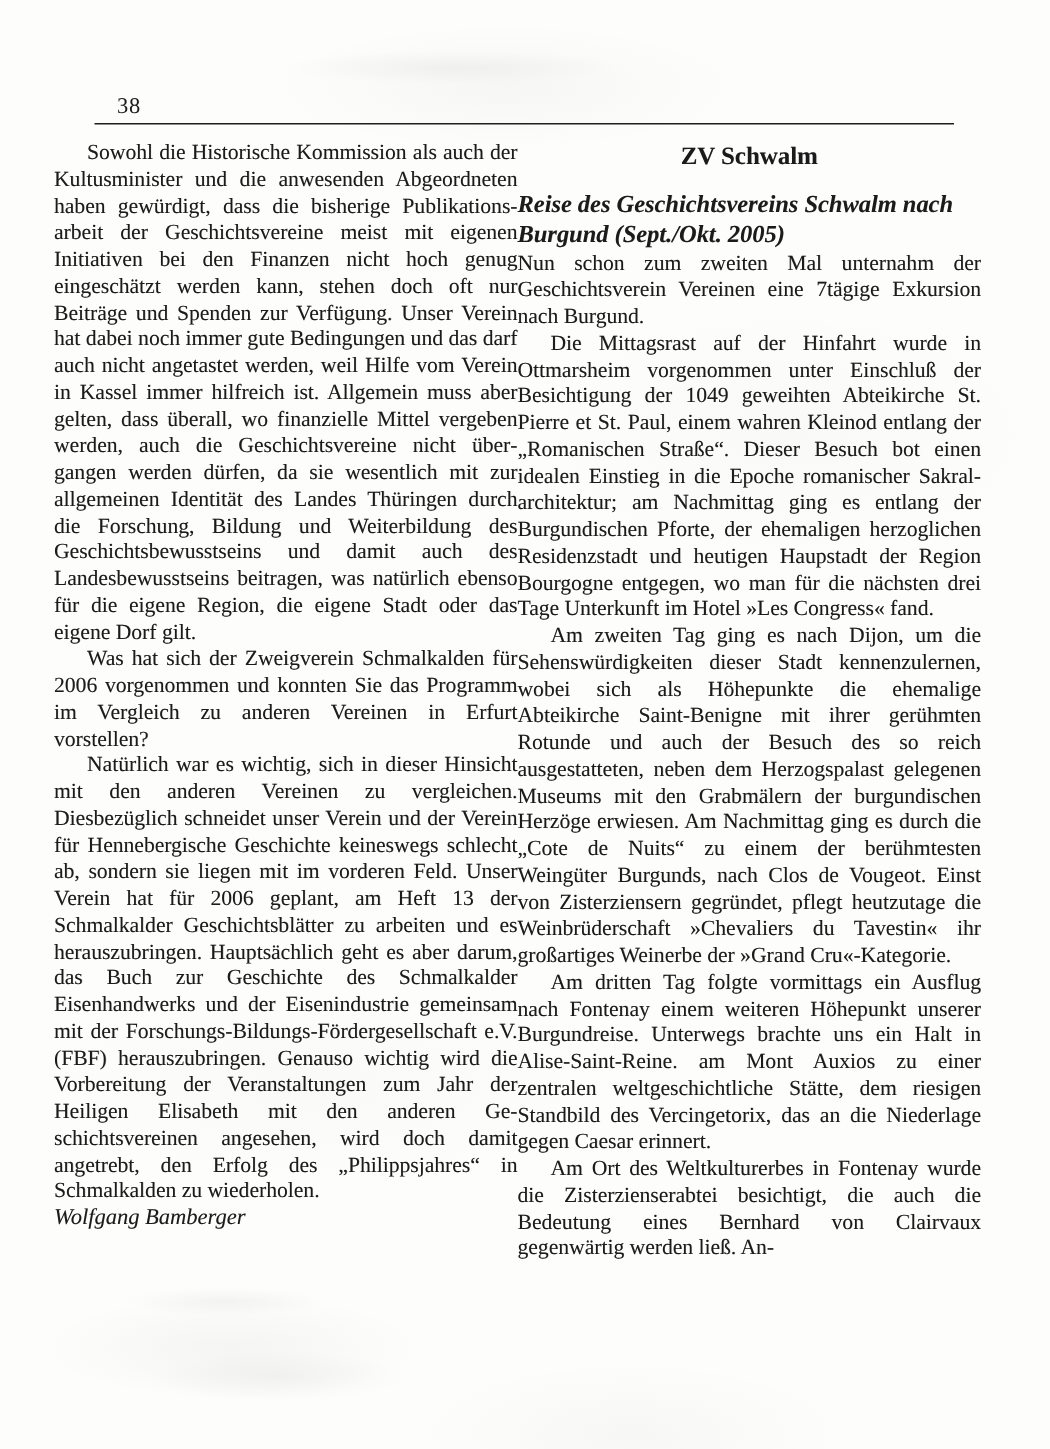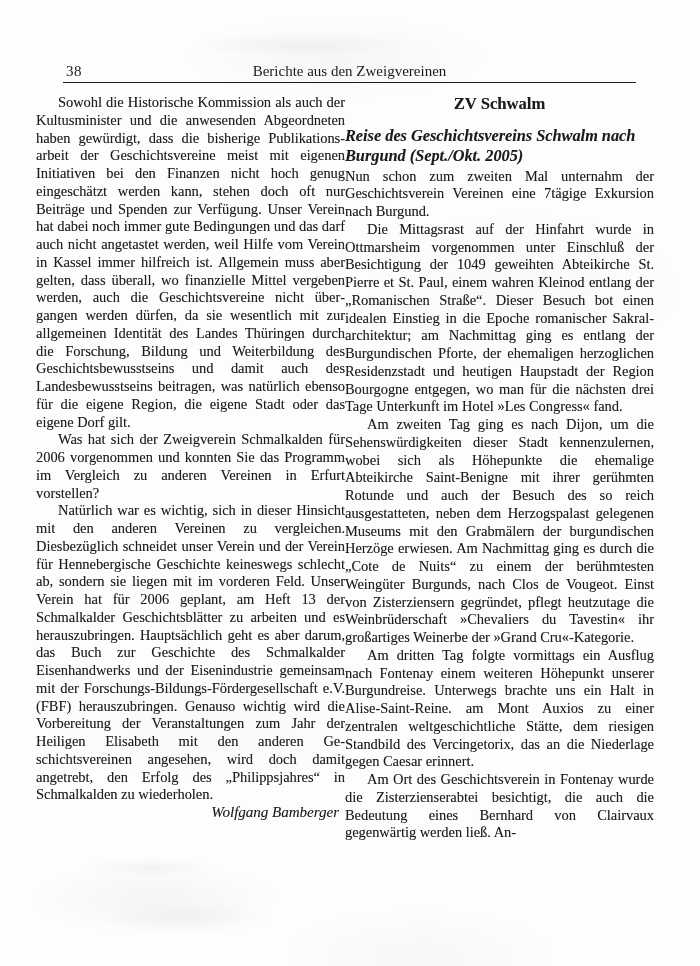--- a/index.html
+++ b/index.html
@@ -31,21 +31,21 @@
   .header {
     position: absolute;
     left: 63px; top: 60px;
     width: 573px;
     height: 23px;
     border-bottom: 1.7px solid #1e1e1e;
     font-size: 15px;
     line-height: 20px;
   }
   .page-num {
-    position: absolute; left: 3px; bottom: 1px;
+    position: absolute; left: 15px; bottom: 1px;
     letter-spacing: 0.5px;
   }
   .header-title {
     position: absolute; left: 0; right: 0; bottom: 1px;
     text-align: center;
   }
   .columns {
     position: absolute;
     left: 36px; top: 94px;
     width: 632px;
@@ -71,60 +71,59 @@
     font-size: 16.3px;
     font-weight: bold;
     font-style: italic;
     line-height: 19.8px;
     text-align: left;
     margin: 13px 0 2px 0;
   }
   .signature {
     margin-top: 12px;
     padding-right: 6px;
-    text-align: right;
+    text-align: left;
     font-style: italic;
     font-size: 15px;
   }
   .smudge {
     position: absolute;
     pointer-events: none;
     background: radial-gradient(ellipse closest-side, rgba(70,70,70,0.05), transparent 75%);
   }
   .smudge.s1 { left: 70px;  top: 895px; width: 230px; height: 45px; }
   .smudge.s2 { left: 150px; top: 30px;  width: 300px; height: 30px; }
   .smudge.s3 { left: 60px;  top: 855px; width: 180px; height: 25px; }
 </style>
 </head>
 <body>
 
 <div class="page">
 
   <div class="header">
     <span class="page-num">38</span>
-    <span class="header-title">Berichte aus den Zweigvereinen</span>
   </div>
 
   <div class="columns">
 
     <div class="col">
       <p class="indent">Sowohl die Historische Kommission als auch der Kultusminister und die anwesenden Abgeordneten haben gewürdigt, dass die bis­herige Publikations­arbeit der Geschichtsver­eine meist mit eigenen Initiativen bei den Finanzen nicht hoch genug eingeschätzt wer­den kann, stehen doch oft nur Beiträge und Spenden zur Verfügung. Unser Verein hat dabei noch immer gute Bedingungen und das darf auch nicht angetastet werden, weil Hilfe vom Verein in Kassel immer hilfreich ist. Allgemein muss aber gelten, dass überall, wo finanzielle Mittel vergeben werden, auch die Geschichtsvereine nicht über­gangen werden dürfen, da sie wesentlich mit zur allge­meinen Identität des Landes Thüringen durch die Forschung, Bildung und Weiter­bildung des Geschichtsbewusst­seins und damit auch des Landesbewusst­seins beitragen, was natürlich ebenso für die eigene Region, die eigene Stadt oder das eigene Dorf gilt.</p>
       <p class="indent">Was hat sich der Zweigverein Schmal­kalden für 2006 vorgenommen und konnten Sie das Programm im Vergleich zu anderen Vereinen in Erfurt vorstellen?</p>
       <p class="indent">Natürlich war es wichtig, sich in dieser Hinsicht mit den anderen Vereinen zu ver­gleichen. Diesbezüglich schneidet unser Verein und der Verein für Henne­bergische Geschichte keineswegs schlecht ab, sondern sie liegen mit im vorderen Feld. Unser Ver­ein hat für 2006 geplant, am Heft 13 der Schmalkalder Geschichts­blätter zu arbeiten und es herauszubringen. Hauptsächlich geht es aber darum, das Buch zur Geschichte des Schmalkalder Eisenhand­werks und der Ei­senindustrie gemeinsam mit der Forschungs-Bildungs-Fördergesellschaft e.V. (FBF) her­auszubringen. Genauso wichtig wird die Vorbereitung der Veranstaltungen zum Jahr der Heiligen Elisabeth mit den anderen Ge­schichtsvereinen angesehen, wird doch damit angetrebt, den Erfolg des „Philippsjahres“ in Schmalkalden zu wiederholen.</p>
       <p class="signature">Wolfgang Bamberger</p>
     </div>
 
     <div class="col">
       <h2 class="section-title">ZV Schwalm</h2>
       <h3 class="article-title">Reise des Geschichtsvereins Schwalm nach Burgund (Sept./Okt. 2005)</h3>
       <p>Nun schon zum zweiten Mal unternahm der Geschichtsverein Vereinen eine 7tägige Ex­kursion nach Burgund.</p>
       <p class="indent">Die Mittagsrast auf der Hinfahrt wurde in Ottmarsheim vorgenommen unter Einschluß der Besichtigung der 1049 geweihten Abtei­kirche St. Pierre et St. Paul, einem wahren Kleinod entlang der „Romanischen Straße“. Dieser Besuch bot einen idealen Einstieg in die Epoche romanischer Sakral­architektur; am Nachmittag ging es entlang der Burgun­dischen Pforte, der ehemaligen herzoglichen Residenzstadt und heutigen Haupstadt der Region Bourgogne entgegen, wo man für die nächsten drei Tage Unterkunft im Hotel »Les Congress« fand.</p>
       <p class="indent">Am zweiten Tag ging es nach Dijon, um die Sehenswürdigkeiten dieser Stadt kennen­zulernen, wobei sich als Höhepunkte die ehemalige Abteikirche Saint-Benigne mit ih­rer gerühmten Rotunde und auch der Besuch des so reich ausgestatteten, neben dem Her­zogspalast gelegenen Museums mit den Grabmälern der burgundischen Herzöge er­wiesen. Am Nachmittag ging es durch die „Cote de Nuits“ zu einem der berühmtesten Weingüter Burgunds, nach Clos de Vougeot. Einst von Zisterziensern gegründet, pflegt heutzutage die Weinbrüderschaft »Cheva­liers du Tavestin« ihr großartiges Weinerbe der »Grand Cru«-Kategorie.</p>
       <p class="indent">Am dritten Tag folgte vormittags ein Ausflug nach Fontenay einem weiteren Hö­hepunkt unserer Burgundreise. Unterwegs brachte uns ein Halt in Alise-Saint-Reine. am Mont Auxios zu einer zentralen weltge­schichtliche Stätte, dem riesigen Standbild des Vercingetorix, das an die Niederlage ge­gen Caesar erinnert.</p>
-      <p class="indent">Am Ort des Geschichtsverein in Fontenay wurde die Zisterzienserabtei besichtigt, die auch die Bedeutung eines Bernhard von Clairvaux gegenwärtig werden ließ. An-</p>
+      <p class="indent">Am Ort des Weltkulturerbes in Fontenay wurde die Zisterzienserabtei besichtigt, die auch die Bedeutung eines Bernhard von Clairvaux gegenwärtig werden ließ. An-</p>
     </div>
 
   </div>
 
   <div class="smudge s1"></div>
   <div class="smudge s2"></div>
   <div class="smudge s3"></div>
 
 </div>
 

